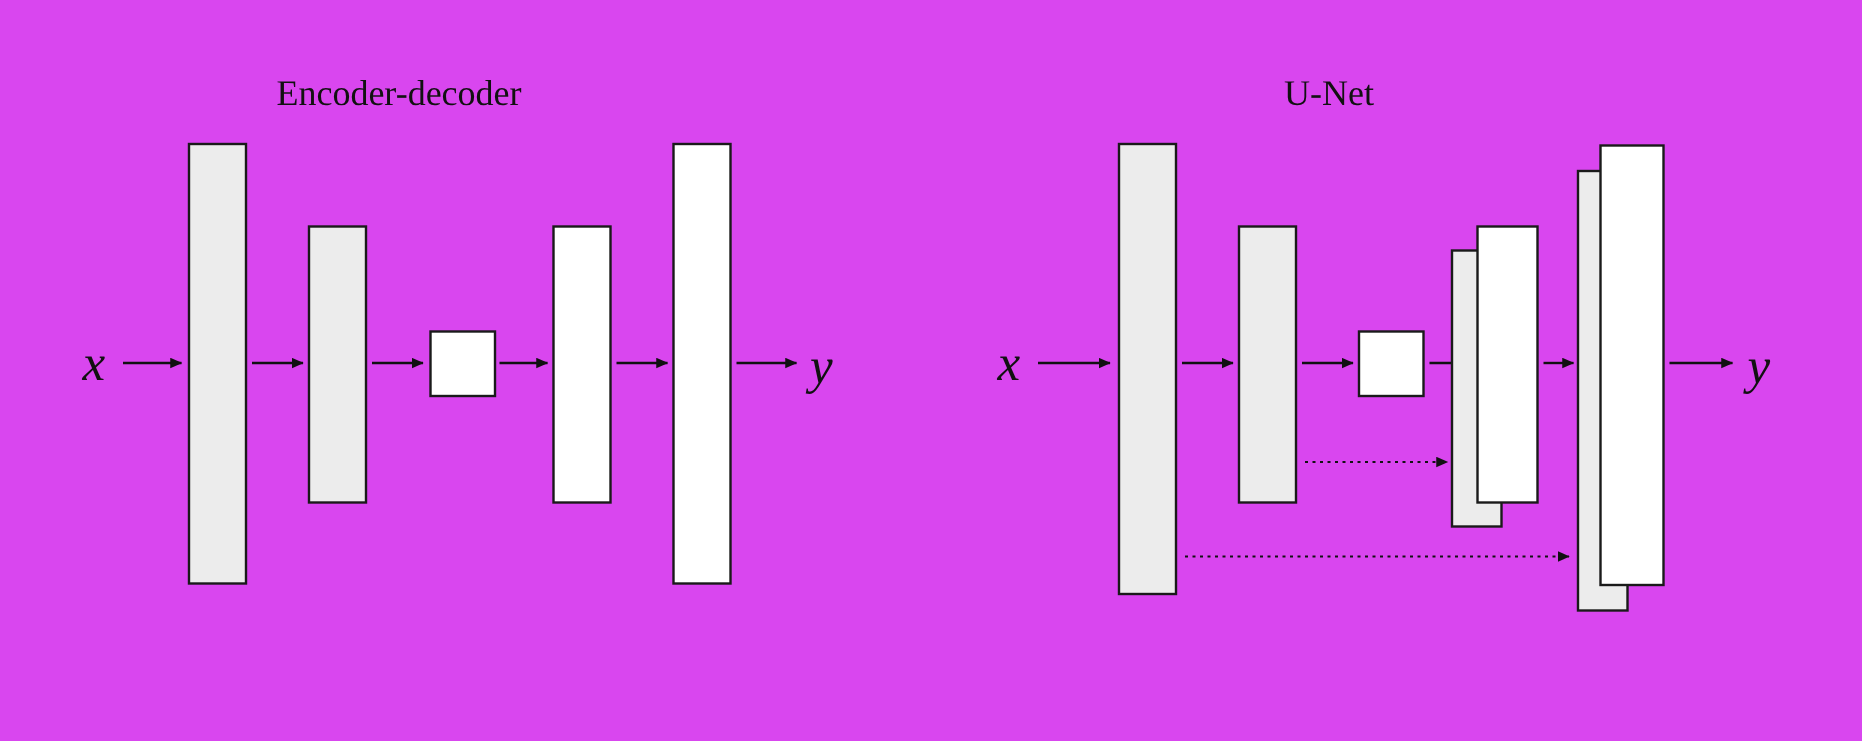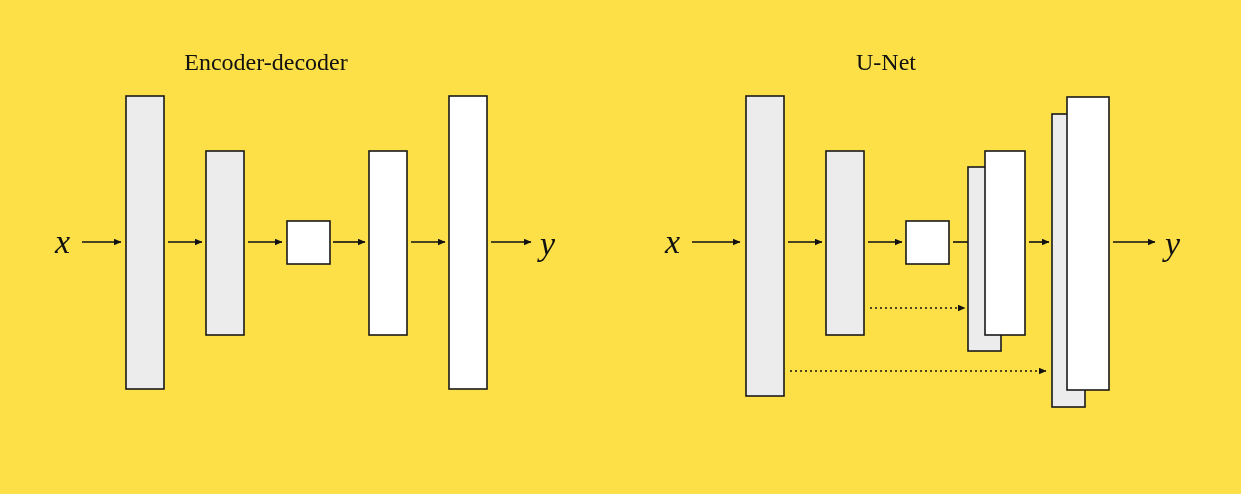--- a/index.html
+++ b/index.html
@@ -4,21 +4,21 @@
 <style>
   html, body {
     margin: 0;
     padding: 0;
     background: #ffffff;
   }
   .canvas {
     position: relative;
     width: 1241px;
     height: 494px;
-    background: #fde047;
+    background: #d946ef;
     font-family: "Liberation Serif", "DejaVu Serif", serif;
   }
   svg { display: block; }
   .diagram-title {
     font-family: "Liberation Serif", "DejaVu Serif", serif;
     font-size: 24px;
     fill: #111111;
   }
   .math-label {
     font-family: "Liberation Serif", "DejaVu Serif", serif;

